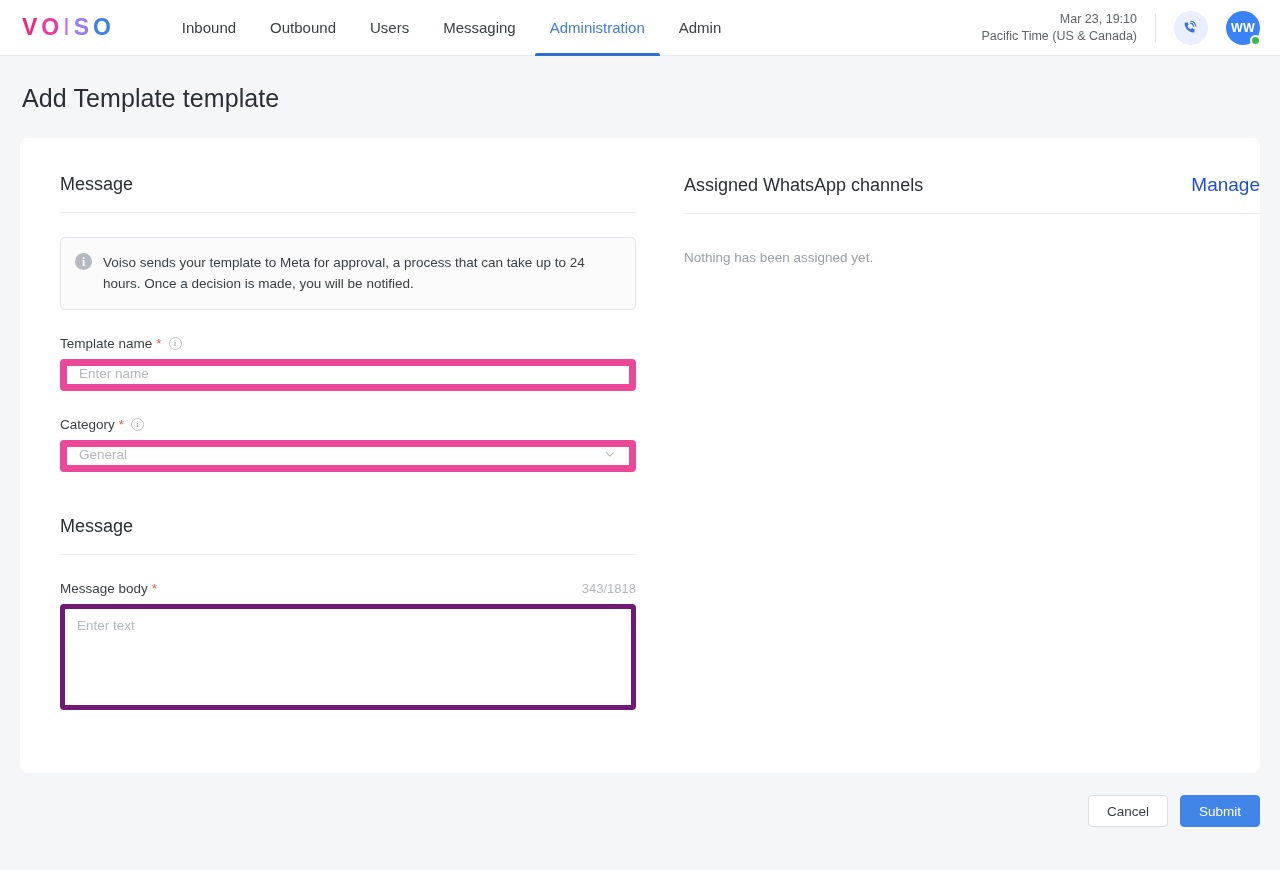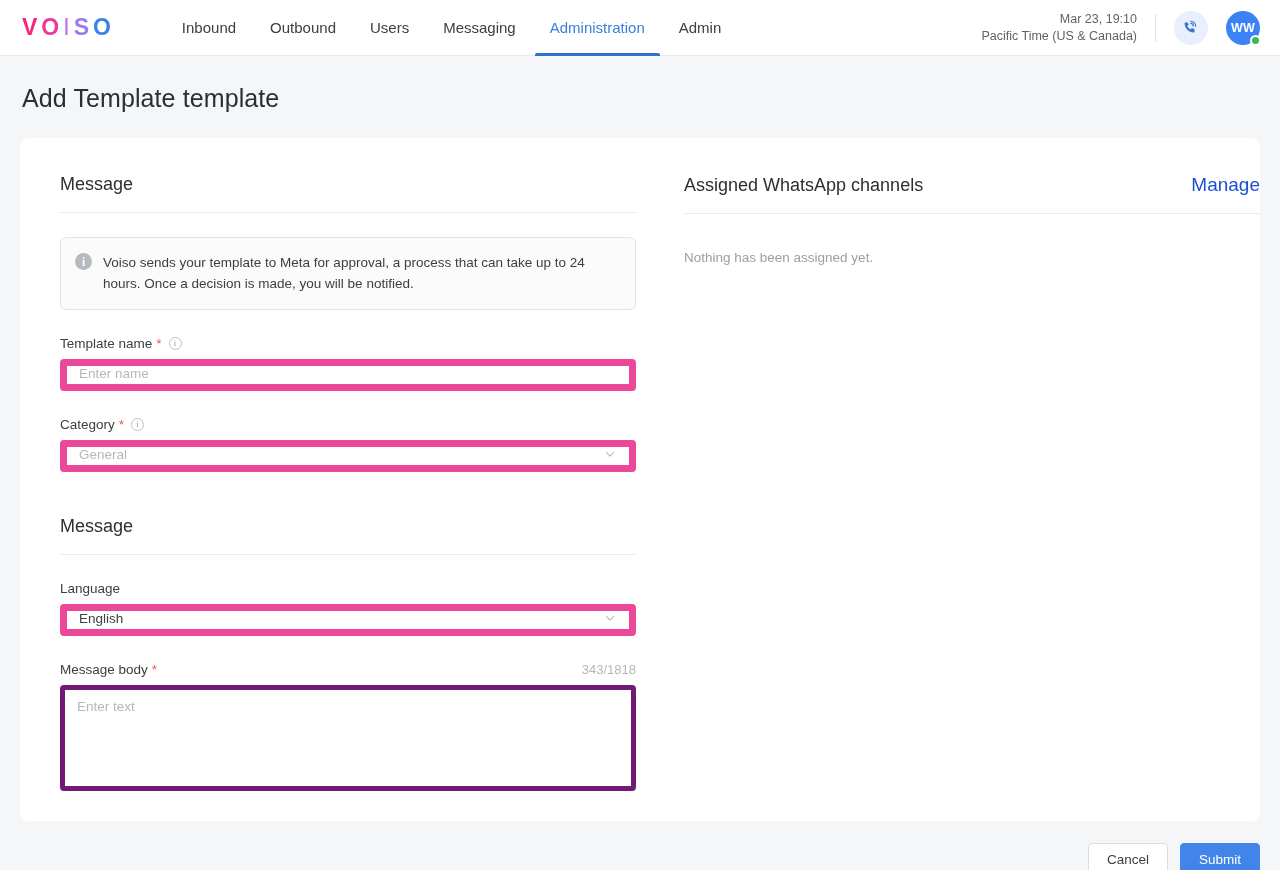--- a/index.html
+++ b/index.html
@@ -366,33 +366,20 @@
       </div>
     </div>
 
     <div class="block-gap"></div>
 
     <div class="section-head">
       <div class="section-title">Message</div>
     </div>
     <div class="section-rule"></div>
 
-    <div class="field">
-      <div class="field-label">
-        <span>Language</span>
-      </div>
-      <div class="control select">
-        <span class="val">English</span>
-        <span class="chev">
-          <svg width="14" height="14" viewBox="0 0 24 24" fill="none">
-            <path d="M6 9.5 12 15.5 18 9.5" stroke="#b4b8bd" stroke-width="1.8" stroke-linecap="round" stroke-linejoin="round"></path>
-          </svg>
-        </span>
-      </div>
-    </div>
 
     <div class="field">
       <div class="field-label">
         <span>Message body</span>
         <span class="req">*</span>
         <span class="counter">343/1818</span>
       </div>
       <div class="textarea">
         <span>Enter text</span>
       </div>

